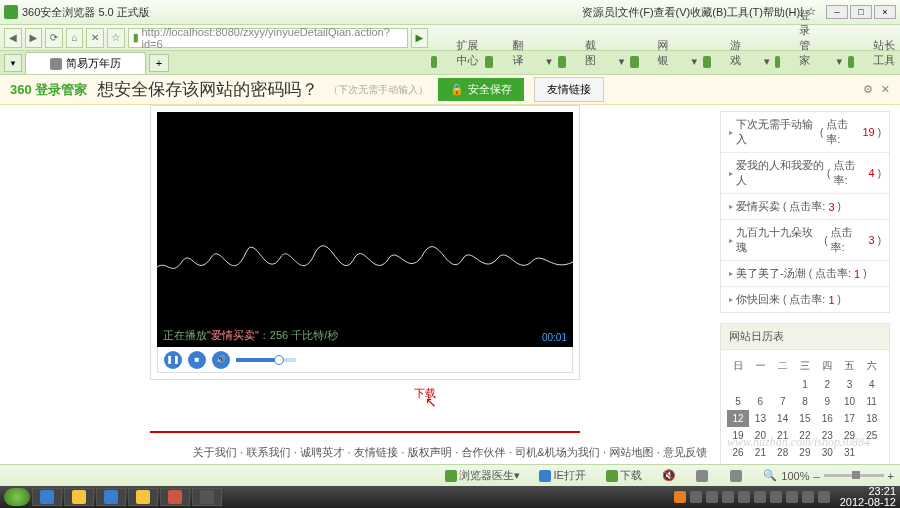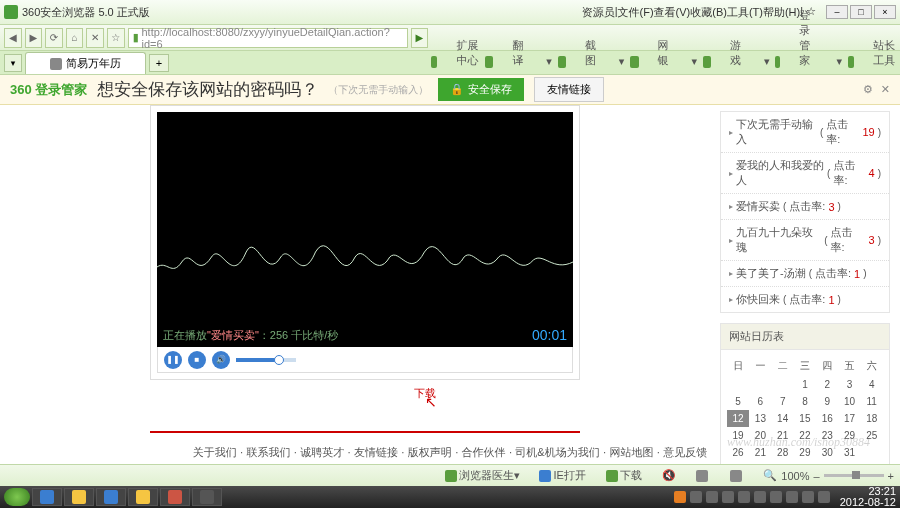--- a/index.html
+++ b/index.html
@@ -29,21 +29,21 @@
 .savebar .savebtn{background:#3ea62e;color:#fff;border:none;padding:4px 12px;display:flex;align-items:center;gap:4px;font-size:11px}
 .savebar .laterbtn{background:#f5f5f5;border:1px solid #ccc;padding:4px 12px;font-size:11px}
 .savebar .rightctrl{margin-left:auto;display:flex;gap:8px;color:#888}
 .content{height:362px;display:flex;background:#fff;overflow:hidden}
 .main{flex:1;padding:0 20px 0 150px}
 .player-wrap{width:430px;border:1px solid #ddd;padding:6px}
 .player{width:100%;height:235px;background:#000;position:relative}
 .wave{position:absolute;top:0;left:0;width:100%;height:100%}
 .player .status{position:absolute;bottom:4px;left:6px;color:#7a7;font-size:10px}
 .player .status .song{color:#f88}
-.player .time{position:absolute;bottom:4px;right:6px;color:#3af;font-size:14px}
+.player .time{position:absolute;bottom:4px;right:6px;color:#3af;font-size:10px}
 .controls{height:26px;display:flex;align-items:center;gap:6px;padding:4px 6px;border:1px solid #ddd;border-top:none}
 .ctrlbtn{width:18px;height:18px;border-radius:50%;background:#3b7ed0;display:flex;align-items:center;justify-content:center;color:#fff;font-size:8px}
 .ctrlbtn.pause{background:#3b7ed0}
 .volslider{width:60px;height:4px;background:#cde;position:relative}
 .volslider .track{width:40px;height:4px;background:#3b7ed0}
 .volslider .thumb{position:absolute;left:38px;top:-3px;width:10px;height:10px;background:#fff;border:1px solid #3b7ed0;border-radius:50%}
 .dl-link{margin-top:6px;text-align:center;color:#c00;font-size:10px;position:relative}
 .cursor{position:absolute;left:50%;top:8px;font-size:14px}
 .redline{width:430px;height:2px;background:#c00;margin-top:30px}
 .sidebar{width:180px;padding:6px 10px 0 0}

